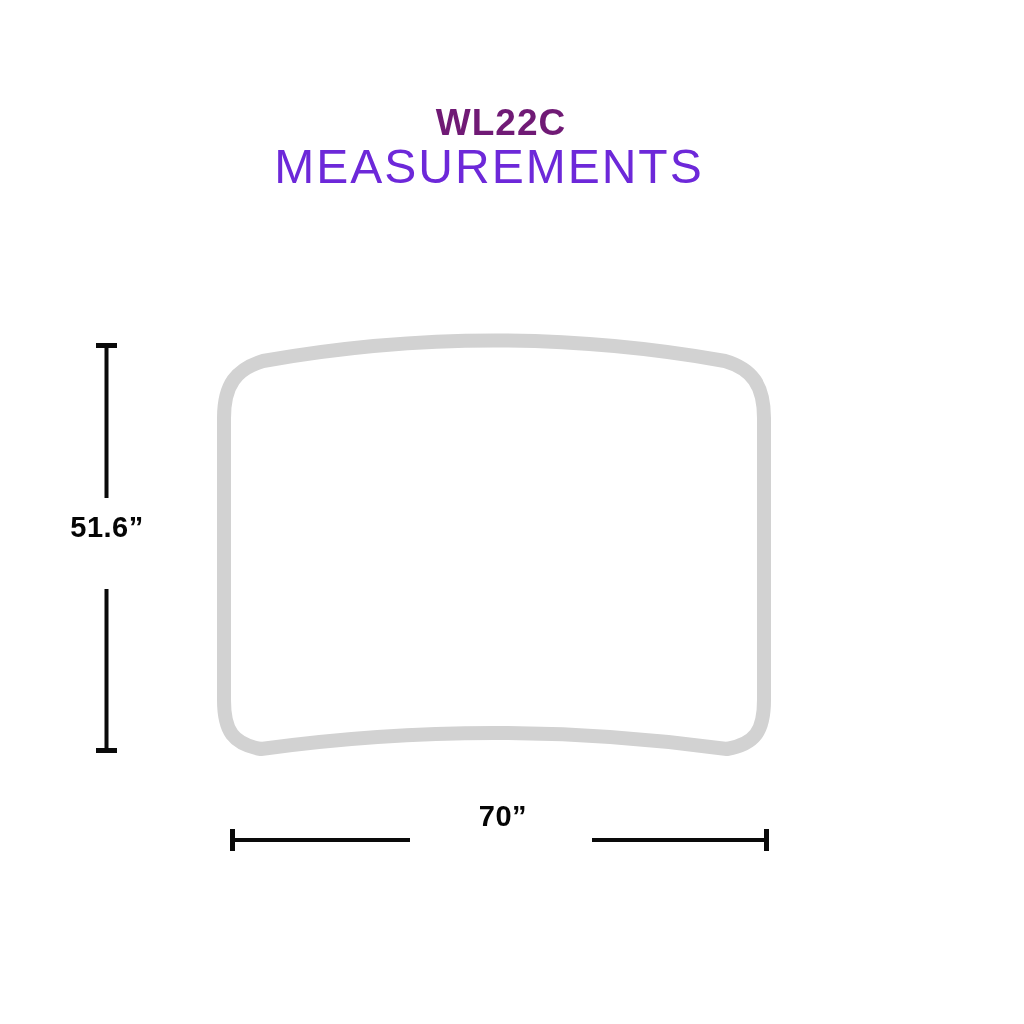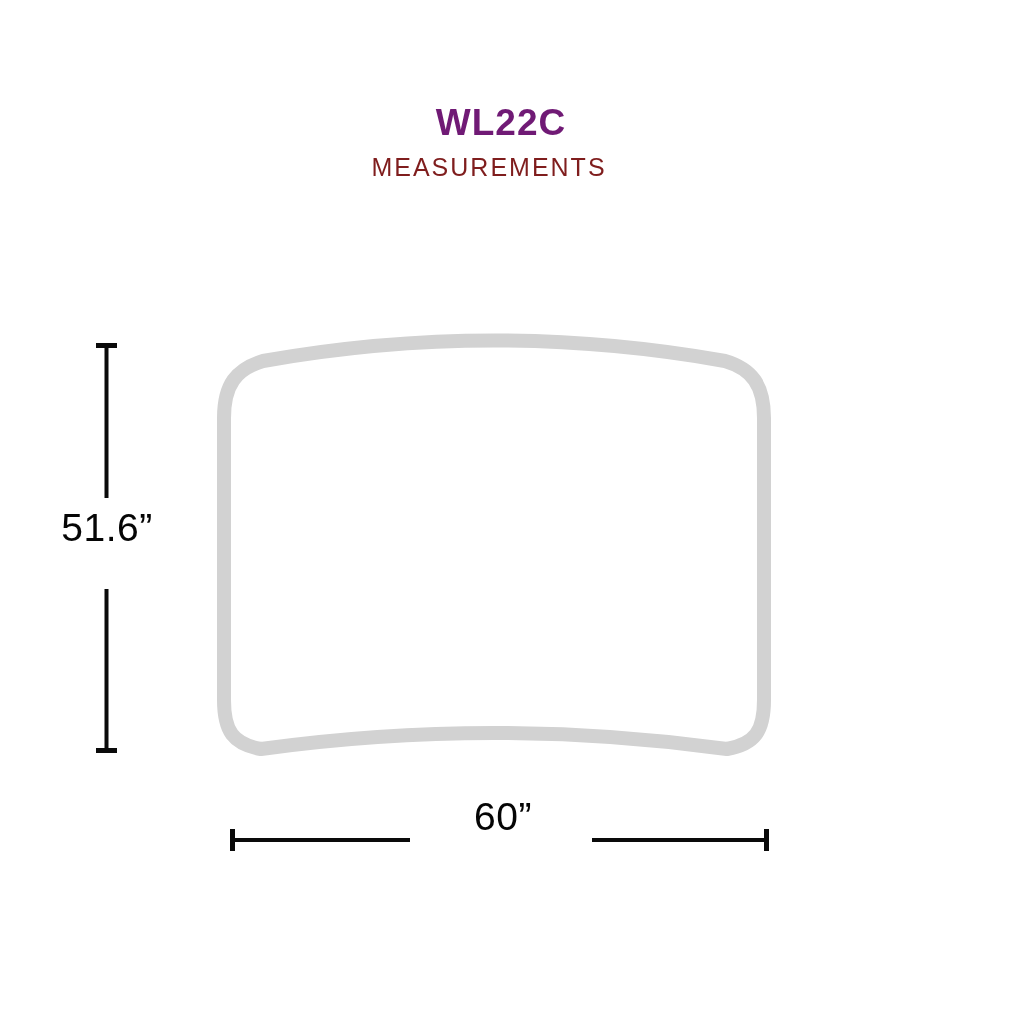--- a/index.html
+++ b/index.html
@@ -25,40 +25,40 @@
   }
   .model-title {
     font-size: 37px;
     font-weight: 700;
     color: #701a75;
     letter-spacing: 1px;
     line-height: 42px;
     margin-left: 24px;
   }
   .subtitle {
-    font-size: 25px;
+    font-size: 48px;
     font-weight: 400;
-    color: #7f1d1d;
+    color: #6d28d9;
     letter-spacing: 2px;
     line-height: 44px;
     margin-top: 1px;
   }
   .diagram-svg {
     position: absolute;
     left: 0;
     top: 0;
     width: 1024px;
     height: 1024px;
   }
   .dim-label {
     position: absolute;
     text-align: center;
     color: #050505;
-    font-weight: 400;
-    font-size: 39px;
+    font-weight: 700;
+    font-size: 29px;
     line-height: 33px;
     letter-spacing: 0.5px;
     white-space: nowrap;
   }
   .dim-height {
     left: 17px;
     top: 511px;
     width: 180px;
   }
   .dim-width {
@@ -103,16 +103,16 @@
       <line x1="592" y1="840" x2="766.5" y2="840" stroke-width="4"></line>
       <line x1="766.5" y1="829" x2="766.5" y2="851" stroke-width="5"></line>
     </g>
   </svg>
 
   <div class="dim-label dim-height">
     <div>51.6”</div>
   </div>
 
   <div class="dim-label dim-width">
-    <div>60”</div>
+    <div>70”</div>
   </div>
 
 </div>
 
 </body></html>

